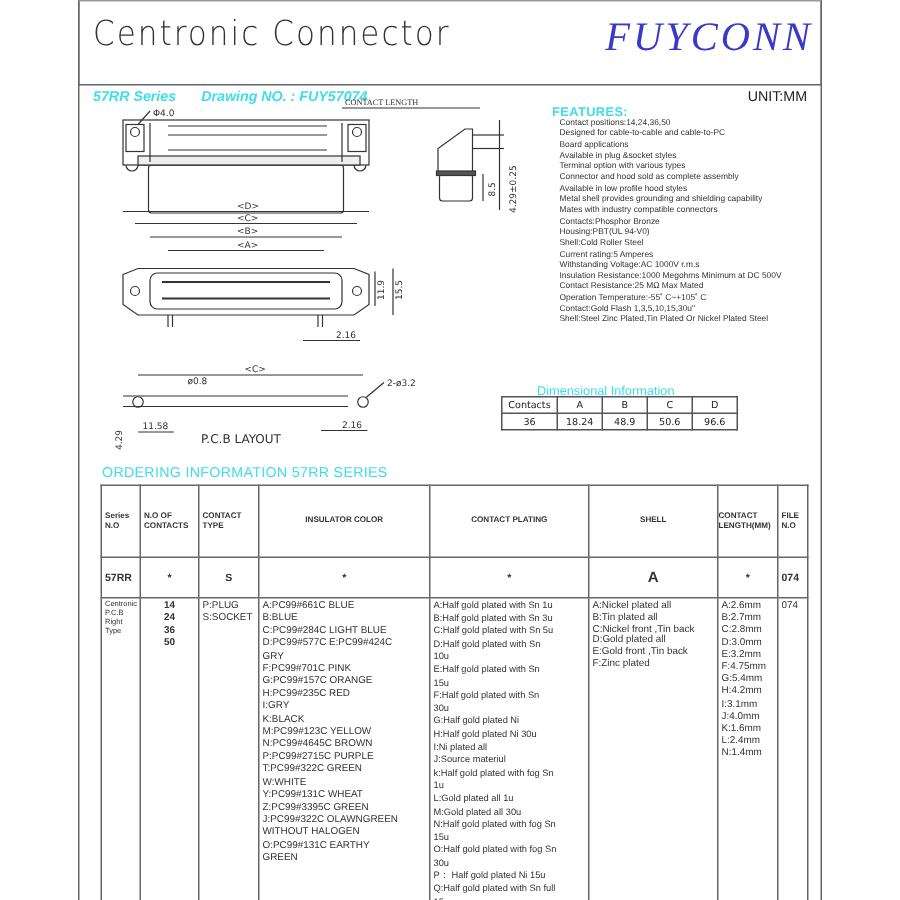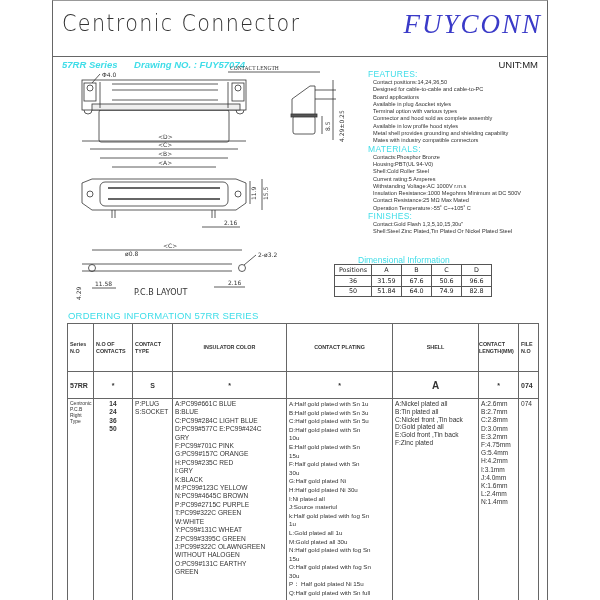--- a/index.html
+++ b/index.html
@@ -5,21 +5,21 @@
   html,body{margin:0;padding:0;background:#fff;}
   body{width:600px;height:600px;position:relative;overflow:hidden;font-family:"Liberation Sans",sans-serif;color:#222;}
   .frame{position:absolute;left:52px;top:0;width:496px;height:600px;border-left:1px solid #666;border-right:1px solid #666;box-sizing:border-box;}
   .titlebox{position:absolute;left:52px;top:0;width:496px;height:57px;border:1px solid #666;border-top:1px solid #999;box-sizing:border-box;}
   .title-text{position:absolute;left:62px;top:10px;font-family:"DejaVu Sans",sans-serif;font-weight:200;font-size:23px;letter-spacing:1.5px;color:#333;transform:scaleX(0.9);transform-origin:left;}
   .brand{position:absolute;right:58px;top:9px;font-family:"Liberation Serif",serif;font-style:italic;font-size:27px;letter-spacing:2px;color:#3a3ac8;text-align:right;}
   .subhead{position:absolute;left:62px;top:59px;font-size:9.5px;font-weight:bold;color:#3fdde8;font-style:italic;}
   .subhead span{margin-right:14px;}
   .unit{position:absolute;right:62px;top:59px;font-size:9.5px;color:#222;}
   .features{position:absolute;left:370px;top:70px;width:176px;font-size:5.6px;line-height:7.3px;color:#333;}
-  .features h4{margin:0;font-size:8.5px;line-height:9px;font-weight:normal;color:#3fdde8;letter-spacing:0.3px;margin-left:-2px;}
+  .features h4{margin:0;font-size:8.5px;line-height:9px;font-weight:bold;color:#3fdde8;letter-spacing:0.3px;margin-left:-2px;}
   .features div{padding-left:3px;white-space:nowrap;}
   .dim-title{position:absolute;left:334px;top:255px;font-size:8.5px;color:#3fdde8;padding-left:24px;}
   table.dim{position:absolute;left:334px;top:264px;border-collapse:collapse;font-family:"DejaVu Sans",sans-serif;font-size:6.4px;}
   table.dim td{border:1px solid #555;text-align:center;height:9.8px;padding:0;}
   .order-title{position:absolute;left:68px;top:310px;font-size:9.5px;color:#3fdde8;letter-spacing:0.2px;}
   table.order{position:absolute;left:67px;top:323px;width:471px;border-collapse:collapse;font-size:5.8px;table-layout:fixed;}
   table.order td{border:1px solid #666;vertical-align:top;padding:1px 2px;color:#333;}
   table.order tr.hdr td{height:45px;vertical-align:middle;font-weight:bold;font-size:5.4px;line-height:6.5px;}
   table.order tr.code td{height:24px;vertical-align:middle;font-weight:bold;font-size:7px;}
   table.order tr.detail td{height:198px;line-height:8.4px;font-size:6.6px;}
@@ -123,57 +123,48 @@
   <h4>FEATURES:</h4>
   <div>Contact positions:14,24,36,50</div>
   <div>Designed for cable-to-cable and cable-to-PC</div>
   <div>Board applications</div>
   <div>Available in plug &amp;socket styles</div>
   <div>Terminal option with various types</div>
   <div>Connector and hood sold as complete assembly</div>
   <div>Available in low profile hood styles</div>
   <div>Metal shell provides grounding and shielding capability</div>
   <div>Mates with industry compatible connectors</div>
-  <h4>MATERIALS:</h4>
   <div>Contacts:Phosphor Bronze</div>
   <div>Housing:PBT(UL 94-V0)</div>
   <div>Shell:Cold Roller Steel</div>
   <div>Current rating:5 Amperes</div>
   <div>Withstanding Voltage:AC 1000V r.m.s</div>
   <div>Insulation Resistance:1000  Megohms Minimum at DC 500V</div>
   <div>Contact Resistance:25 MΩ  Max Mated</div>
   <div>Operation Temperature:-55˚ C~+105˚ C</div>
-  <h4>FINISHES:</h4>
   <div>Contact:Gold Flash 1,3,5,10,15,30u"</div>
   <div>Shell:Steel Zinc Plated,Tin Plated Or Nickel Plated Steel</div>
 </div>
 
 <div class="dim-title">Dimensional Information</div>
 <table class="dim">
   <tbody>
       <tr>
-    <td style="width:36px">Positions</td>
+    <td style="width:36px">Contacts</td>
     <td style="width:29px">A</td>
     <td style="width:29px">B</td>
     <td style="width:29px">C</td>
     <td style="width:29px">D</td>
   </tr>
   <tr>
     <td>36</td>
-        <td>31.59</td>
-        <td>67.6</td>
+        <td>18.24</td>
+        <td>48.9</td>
         <td>50.6</td>
         <td>96.6</td>
-  </tr>
-  <tr>
-    <td>50</td>
-        <td>51.84</td>
-        <td>64.0</td>
-        <td>74.9</td>
-        <td>82.8</td>
   </tr>
 </tbody>
   </table>
 
 <div class="order-title">ORDERING INFORMATION 57RR SERIES</div>
 <table class="order">
   <colgroup>
       <col style="width:26px">
       <col style="width:39px">
       <col style="width:40px">

